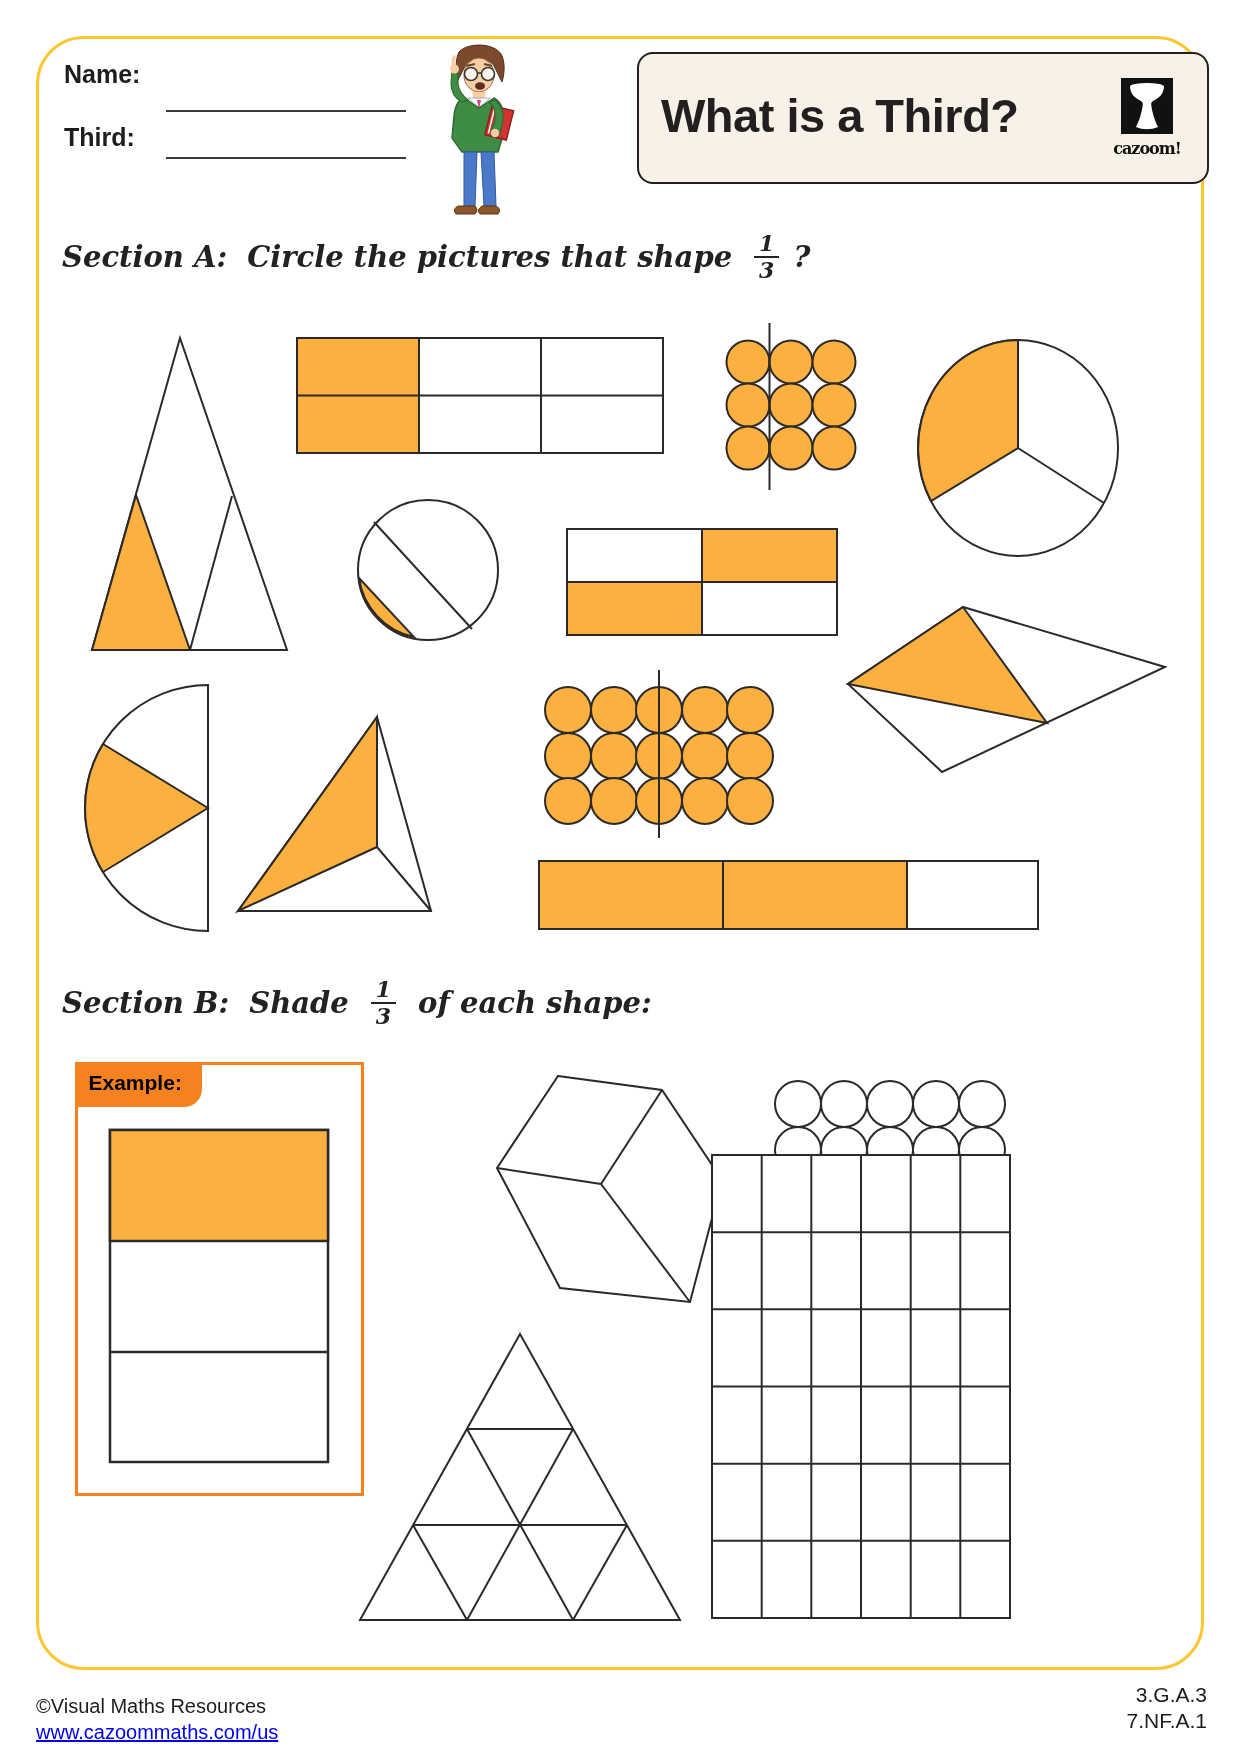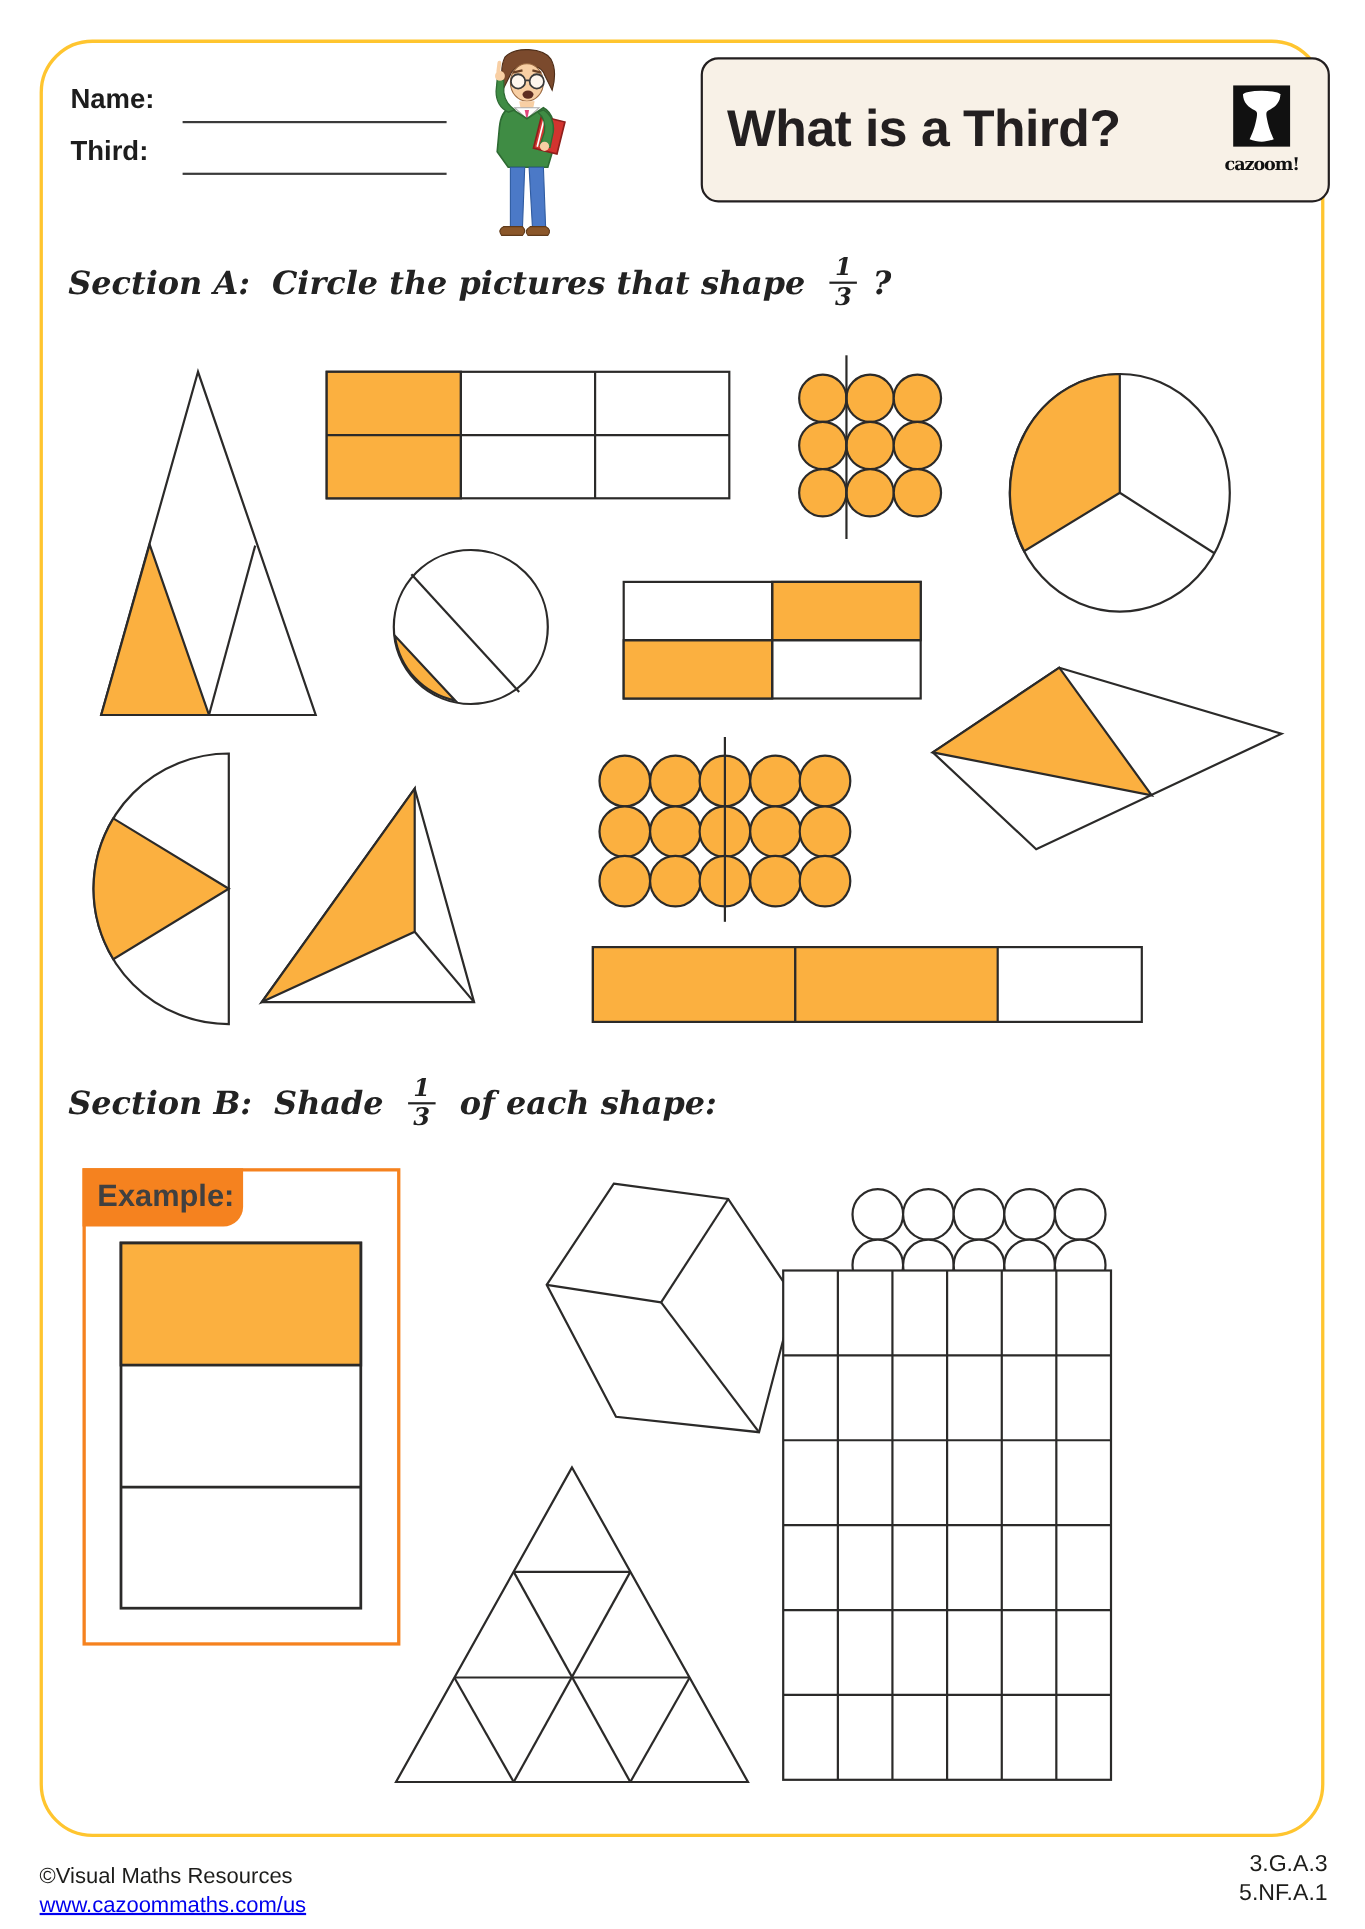--- a/index.html
+++ b/index.html
@@ -23,34 +23,34 @@
   .heading{position:absolute;left:62px;font-family:"DejaVu Serif",serif;font-style:italic;font-weight:bold;
            font-size:29px;color:#222;display:flex;align-items:center;gap:20px;}
   .frac{display:inline-flex;flex-direction:column;align-items:center;font-size:22px;line-height:1.05;
         vertical-align:middle;margin:0 2px;}
   .frac .num{border-bottom:2.2px solid #222;padding:0 5px 1px;}
   .frac .den{padding-top:1px;}
   .shapes-svg{position:absolute;left:0;top:0;pointer-events:none;}
   .shapes-svg g[data-interactable="true"]{pointer-events:auto;cursor:pointer;}
   .example-box{position:absolute;left:75px;top:1062px;width:283px;height:428px;
                border:3.5px solid var(--example-orange);}
-  .example-tab{position:absolute;left:-3.5px;top:-3.5px;background:var(--example-orange);color:#404040;
-               font-weight:bold;font-size:28px;padding:9px 8px 12px 14px;border-radius:0 0 18px 0;}
+  .example-tab{position:absolute;left:-3.5px;top:-3.5px;background:var(--example-orange);color:#000000;
+               font-weight:bold;font-size:21px;padding:9px 20px 12px 14px;border-radius:0 0 18px 0;}
   .footer-left{position:absolute;left:36px;top:1682px;font-size:20px;line-height:26px;margin-top:11px;}
   .footer-left a{color:var(--link-blue);text-decoration:underline;}
   .footer-center{position:absolute;left:0;top:1700px;width:100%;text-align:center;font-size:21px;}
   .footer-right{position:absolute;right:34px;top:1682px;font-size:21px;line-height:26px;text-align:right;}
 </style>
 </head>
 <body>
 
 <div class="page" data-interactable="false">
   <div class="frame" data-interactable="false"></div>
 
-  <div class="label" style="left:64px;top:76px;" data-interactable="false">Name:</div>
+  <div class="label" style="left:64px;top:60px;" data-interactable="false">Name:</div>
   <div class="write-line" style="top:110px;" data-interactable="true"></div>
   <div class="label" style="left:64px;top:123px;" data-interactable="false">Third:</div>
   <div class="write-line" style="top:157px;" data-interactable="true"></div>
 
   <svg style="position:absolute;left:418px;top:40px;" width="120" height="200" viewBox="0 0 120 200" data-interactable="false">
     <path d="M41,12 C50,2 76,3 83,14 C87,21 87,32 84,42 L77,28 C74,17 50,16 46,28 L40,40 C37,28 38,18 41,12 Z" fill="#7B4A2D" stroke="#4d2d18" stroke-width="1"></path>
     <ellipse cx="61" cy="35" rx="15" ry="17" fill="#F8CFA4" stroke="#9c6b43" stroke-width="1"></ellipse>
     <path d="M48,26 l9,-2 M66,24 l8,2" stroke="#6b4226" stroke-width="2" fill="none"></path>
     <circle cx="53" cy="34" r="6.5" fill="#ffffff" fill-opacity="0.8" stroke="#3a3a3a" stroke-width="1.6"></circle>
     <circle cx="70" cy="34" r="6.5" fill="#ffffff" fill-opacity="0.8" stroke="#3a3a3a" stroke-width="1.6"></circle>
@@ -257,15 +257,15 @@
       <line x1="712" y1="1540.8" x2="1010" y2="1540.8"></line>
     </g>
   </svg>
 
   <div class="footer-left" data-interactable="false">
     <div data-interactable="false">©Visual Maths Resources</div>
     <div><a href="#" data-interactable="true">www.cazoommaths.com/us</a></div>
   </div>
   <div class="footer-right" data-interactable="false">
     <div data-interactable="false">3.G.A.3</div>
-    <div data-interactable="false">5.NF.A.1</div>
+    <div data-interactable="false">7.NF.A.1</div>
   </div>
 </div>
 
 </body></html>

